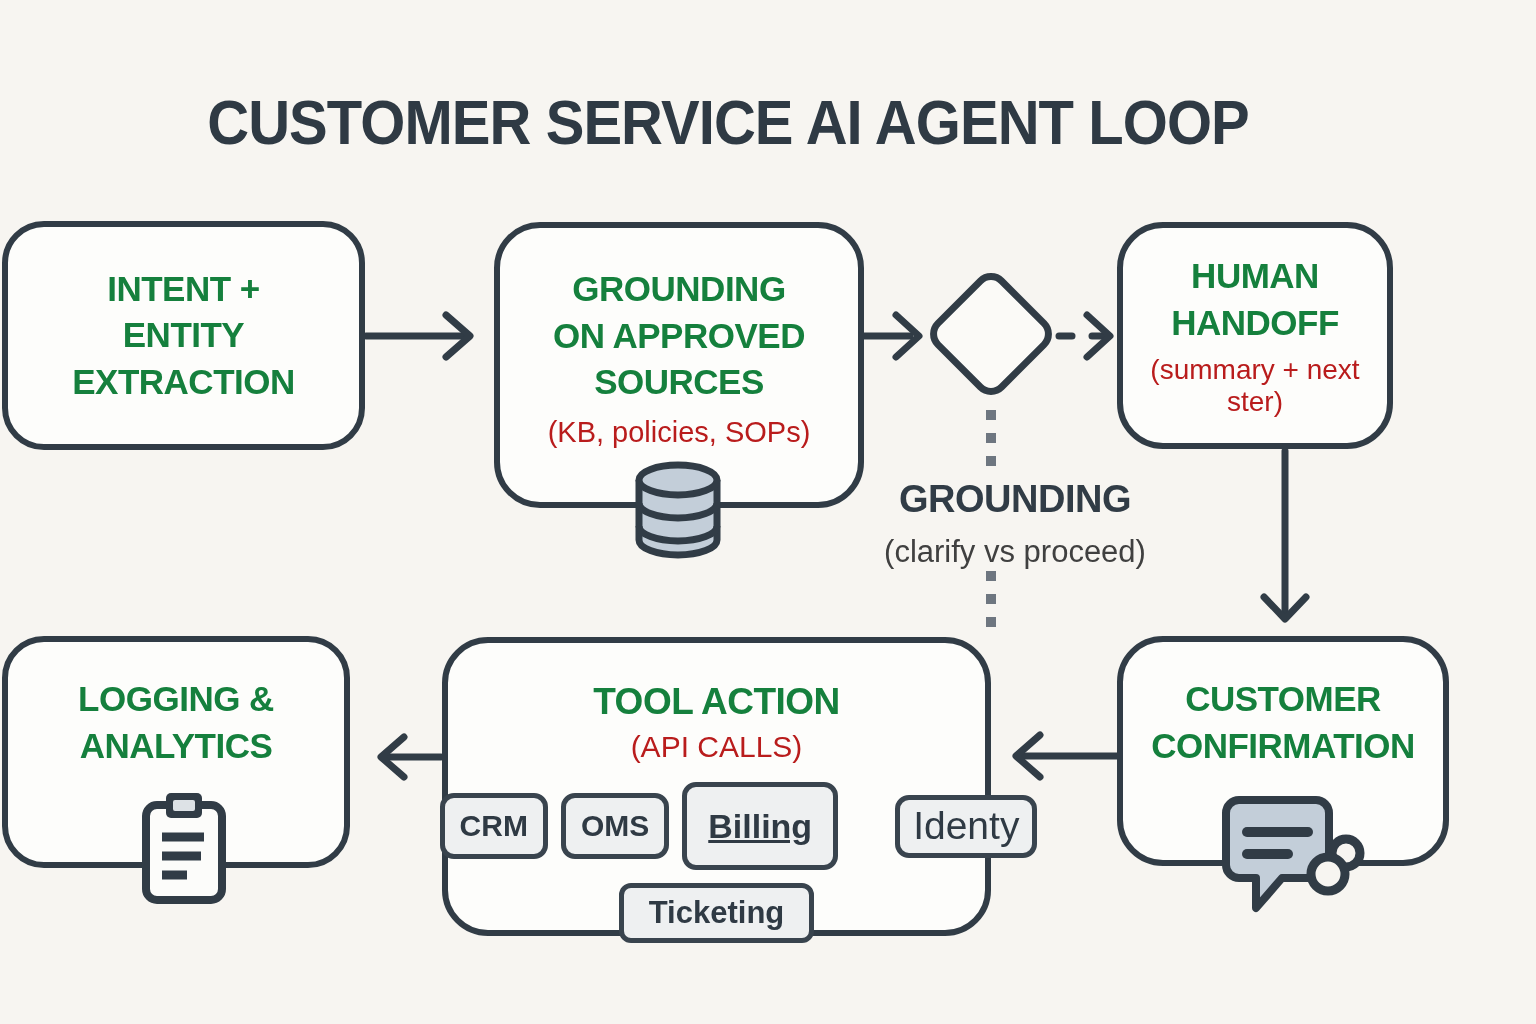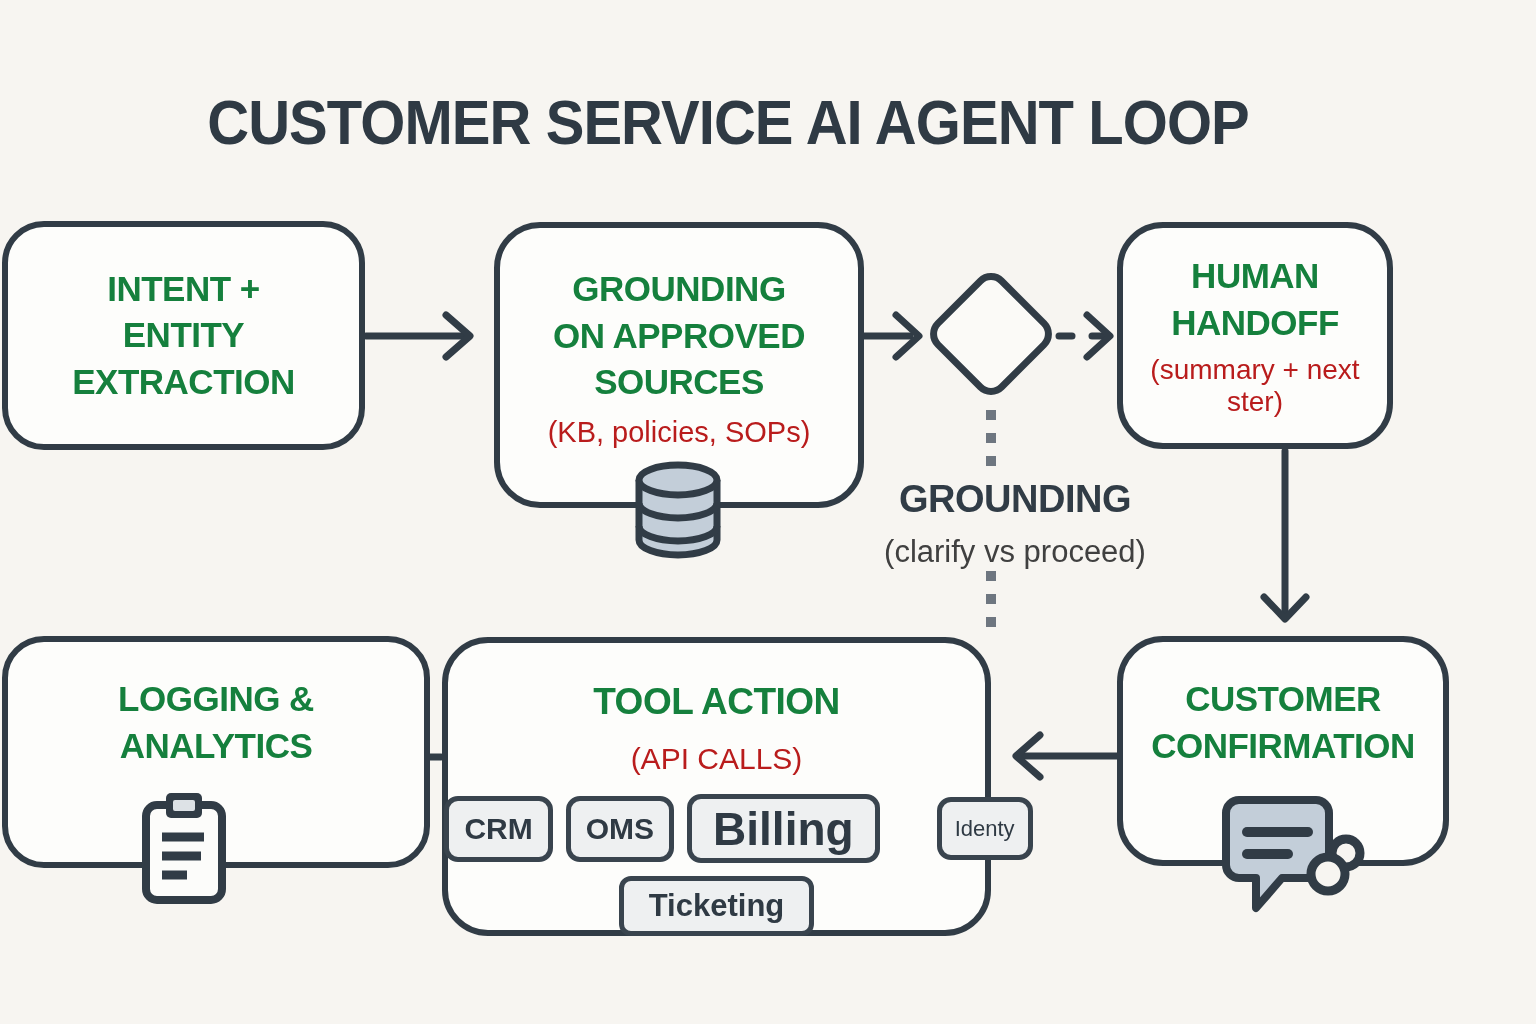--- a/index.html
+++ b/index.html
@@ -28,39 +28,39 @@
   }
   .node-title{
     font-weight:700;font-size:35px;line-height:1.33;letter-spacing:-0.5px;
     white-space:pre-line;color:#15803d;
   }
   .node-sub{color:#b91c1c;font-size:29px;font-weight:400;margin-top:10px;}
   #node-intent{left:2px;top:221px;width:363px;height:229px;border-radius:42px;}
   #node-grounding{left:494px;top:222px;width:370px;height:286px;justify-content:flex-start;padding-top:38px;align-items:center;}
   #node-handoff{left:1117px;top:222px;width:276px;height:227px;}
   #node-handoff .node-sub{font-size:28px;margin-top:8px;}
-  #node-logging{left:2px;top:636px;width:428px;height:232px;padding-bottom:58px;border-radius:42px;}
+  #node-logging{left:2px;top:636px;width:348px;height:232px;padding-bottom:58px;border-radius:42px;}
   #node-tool{left:442px;top:637px;width:549px;height:299px;justify-content:flex-start;padding-top:34px;}
   #node-tool .node-title{font-size:37px;text-align:right;}
-  #node-tool .node-sub{margin-top:16px;font-size:30px;}
+  #node-tool .node-sub{margin-top:4px;font-size:30px;}
   #node-confirmation{left:1117px;top:636px;width:332px;height:230px;padding-bottom:56px;}
   
   .decision-label{position:absolute;left:1015px;top:478px;transform:translateX(-50%);
     text-align:center;z-index:2;white-space:nowrap;}
   .decision-title{font-size:38px;font-weight:700;color:#313c46;letter-spacing:-0.5px;}
   .decision-sub{font-size:31px;color:#404040;margin-top:13px;}
   
   .chip-row{display:flex;align-items:center;gap:13px;margin-top:18px;padding-left:44px;}
   .chip{
     box-sizing:border-box;background:#eef0f1;border:5px solid #39444e;border-radius:14px;
     color:#2f3a44;display:flex;align-items:center;justify-content:center;
     font-weight:700;font-size:30px;height:66px;padding:0 15px;
   }
-  #chip-billing{height:69px;padding:0 21px;font-size:46px;}
-  #chip-identy{font-weight:500;font-size:22px;height:63px;padding:0 13px;margin-left:44px;}
+  #chip-billing{height:88px;padding:0 21px;font-size:34px;text-decoration:underline;}
+  #chip-identy{font-weight:500;font-size:39px;height:63px;padding:0 13px;margin-left:44px;}
   #chip-ticketing{height:63px;padding:7px 25px;font-size:31px;margin-top:13px;border-radius:12px;font-weight:600;}
   
   .icon{position:absolute;z-index:3;}
   #icon-database{left:630px;top:460px;}
   #icon-clipboard{left:139px;top:789px;}
   #icon-chat{left:1216px;top:794px;}
 </style>
 </head>
 <body>
 

